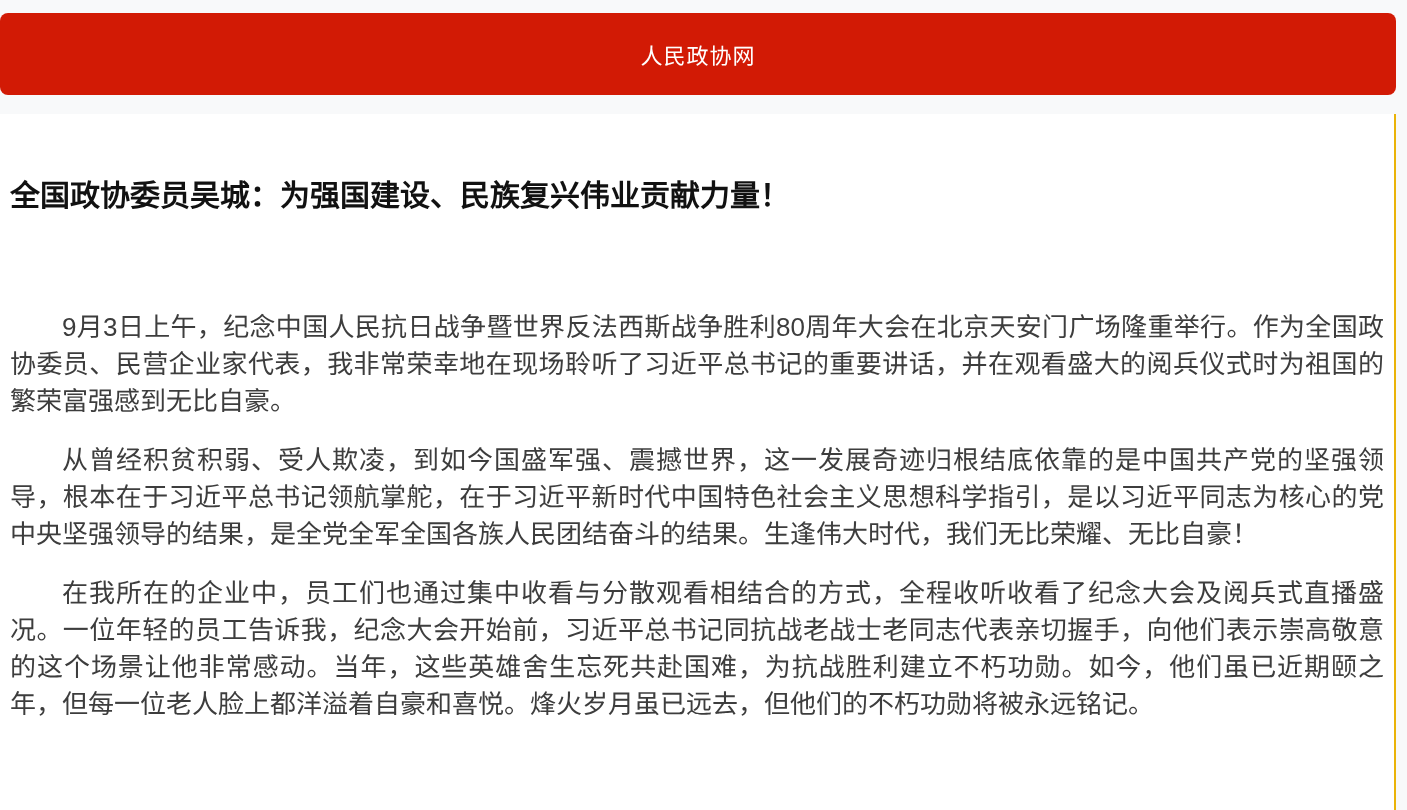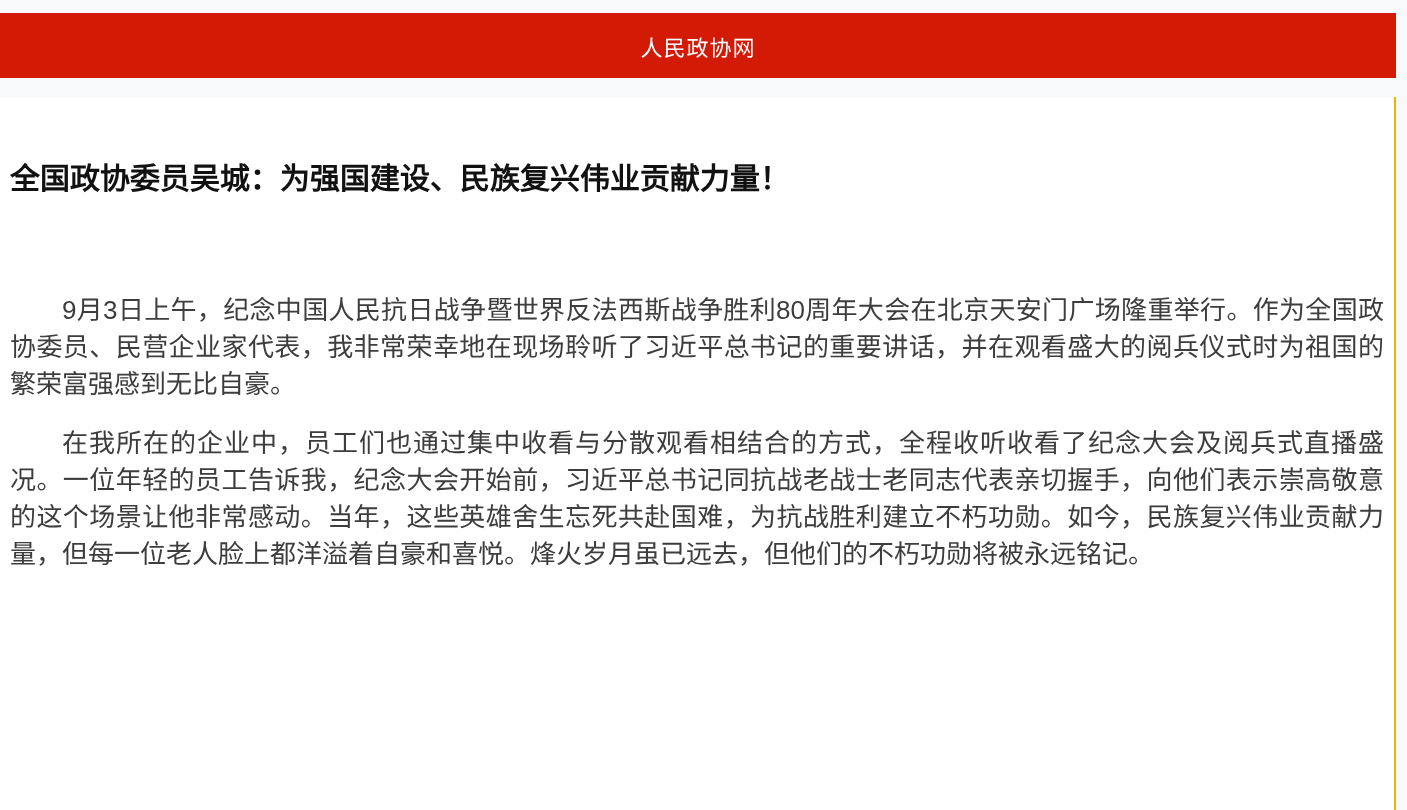--- a/index.html
+++ b/index.html
@@ -14,25 +14,26 @@
   .page {
     width: 1396px;
     height: 810px;
     position: relative;
   }
   .top-gap {
     height: 13px;
     background: #f8f9fa;
   }
   .site-header {
-    height: 65px;
+    height: 82px;
     background: #d21a05;
     display: flex;
     align-items: center;
     justify-content: center;
+    border-radius: 8px;
   }
   .site-header .site-name {
     color: #ffffff;
     font-size: 22px;
     font-weight: 400;
     letter-spacing: 1px;
   }
   .header-gap {
     height: 19px;
     background: #f8f9fa;
@@ -82,19 +83,20 @@
     <span class="site-name">人民政协网</span>
   </header>
 
   <div class="header-gap"></div>
 
   <main class="article">
     <h1 class="article-title">全国政协委员吴城：为强国建设、民族复兴伟业贡献力量！</h1>
 
     <div class="article-body">
       <p class="first">9月3日上午，纪念中国人民抗日战争暨世界反法西斯战争胜利80周年大会在北京天安门广场隆重举行。作为全国政协委员、民营企业家代表，我非常荣幸地在现场聆听了习近平总书记的重要讲话，并在观看盛大的阅兵仪式时为祖国的繁荣富强感到无比自豪。</p>
-      <p>在我所在的企业中，员工们也通过集中收看与分散观看相结合的方式，全程收听收看了纪念大会及阅兵式直播盛况。一位年轻的员工告诉我，纪念大会开始前，习近平总书记同抗战老战士老同志代表亲切握手，向他们表示崇高敬意的这个场景让他非常感动。当年，这些英雄舍生忘死共赴国难，为抗战胜利建立不朽功勋。如今，民族复兴伟业贡献力量，但每一位老人脸上都洋溢着自豪和喜悦。烽火岁月虽已远去，但他们的不朽功勋将被永远铭记。</p>
+      <p>从曾经积贫积弱、受人欺凌，到如今国盛军强、震撼世界，这一发展奇迹归根结底依靠的是中国共产党的坚强领导，根本在于习近平总书记领航掌舵，在于习近平新时代中国特色社会主义思想科学指引，是以习近平同志为核心的党中央坚强领导的结果，是全党全军全国各族人民团结奋斗的结果。生逢伟大时代，我们无比荣耀、无比自豪！</p>
+      <p>在我所在的企业中，员工们也通过集中收看与分散观看相结合的方式，全程收听收看了纪念大会及阅兵式直播盛况。一位年轻的员工告诉我，纪念大会开始前，习近平总书记同抗战老战士老同志代表亲切握手，向他们表示崇高敬意的这个场景让他非常感动。当年，这些英雄舍生忘死共赴国难，为抗战胜利建立不朽功勋。如今，他们虽已近期颐之年，但每一位老人脸上都洋溢着自豪和喜悦。烽火岁月虽已远去，但他们的不朽功勋将被永远铭记。</p>
     </div>
   </main>
 
 </div>
 
 <div class="right-edge"></div>
 
 </body></html>

